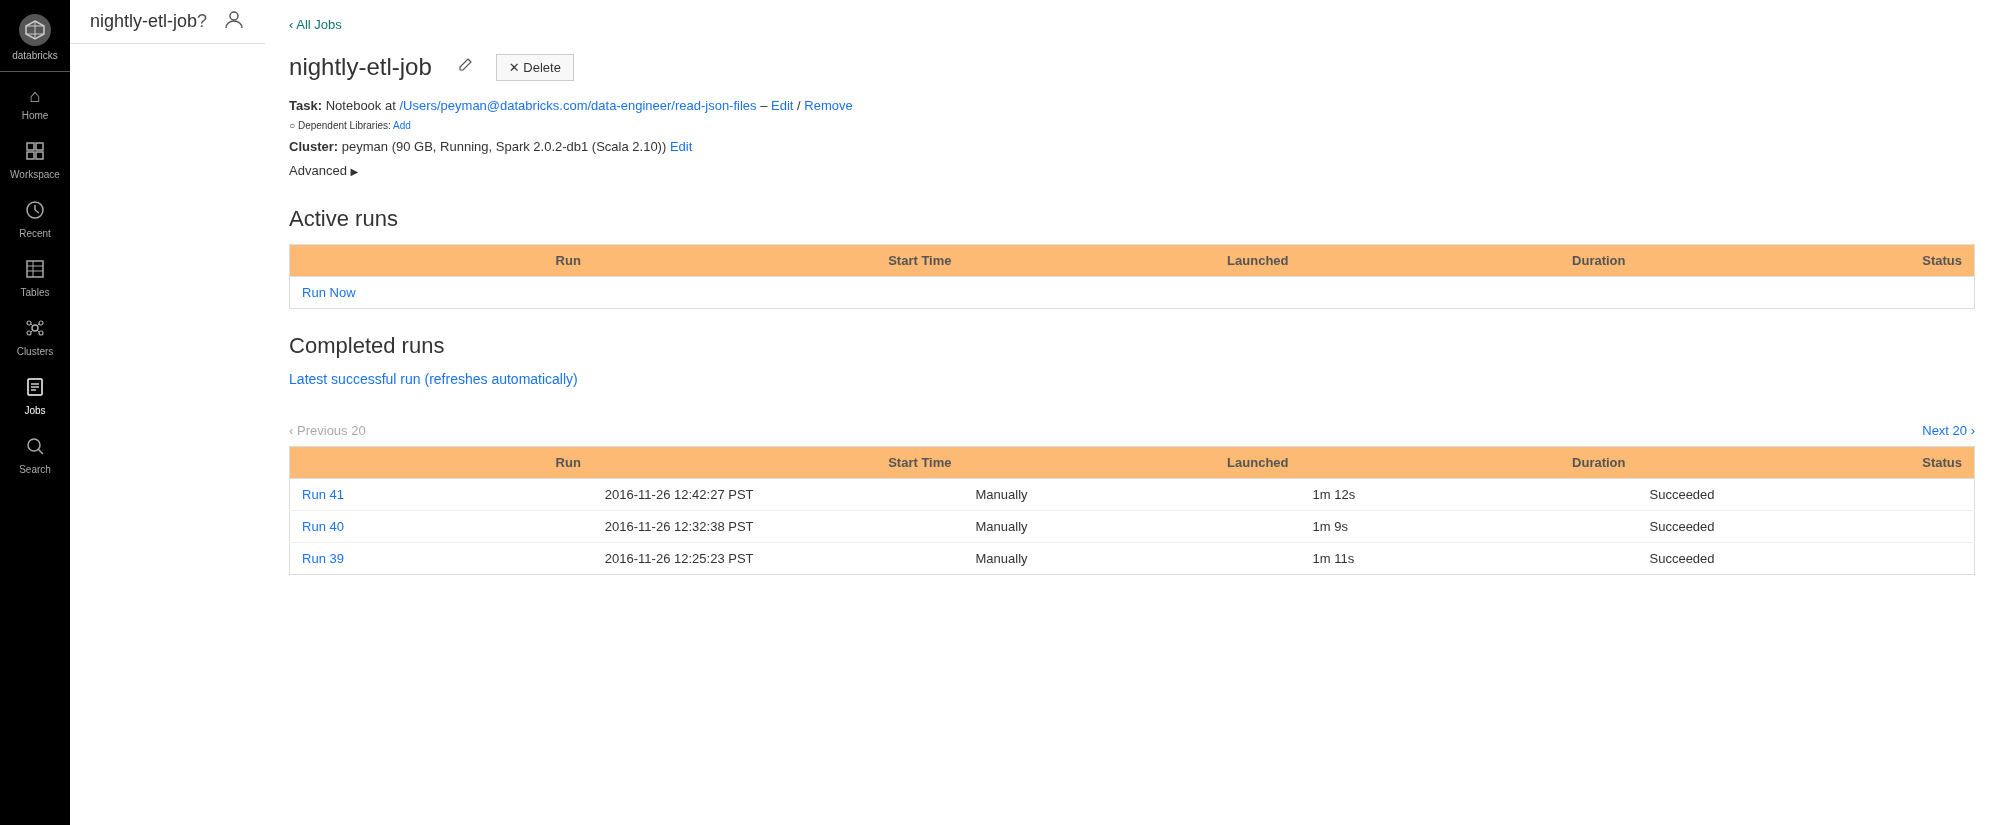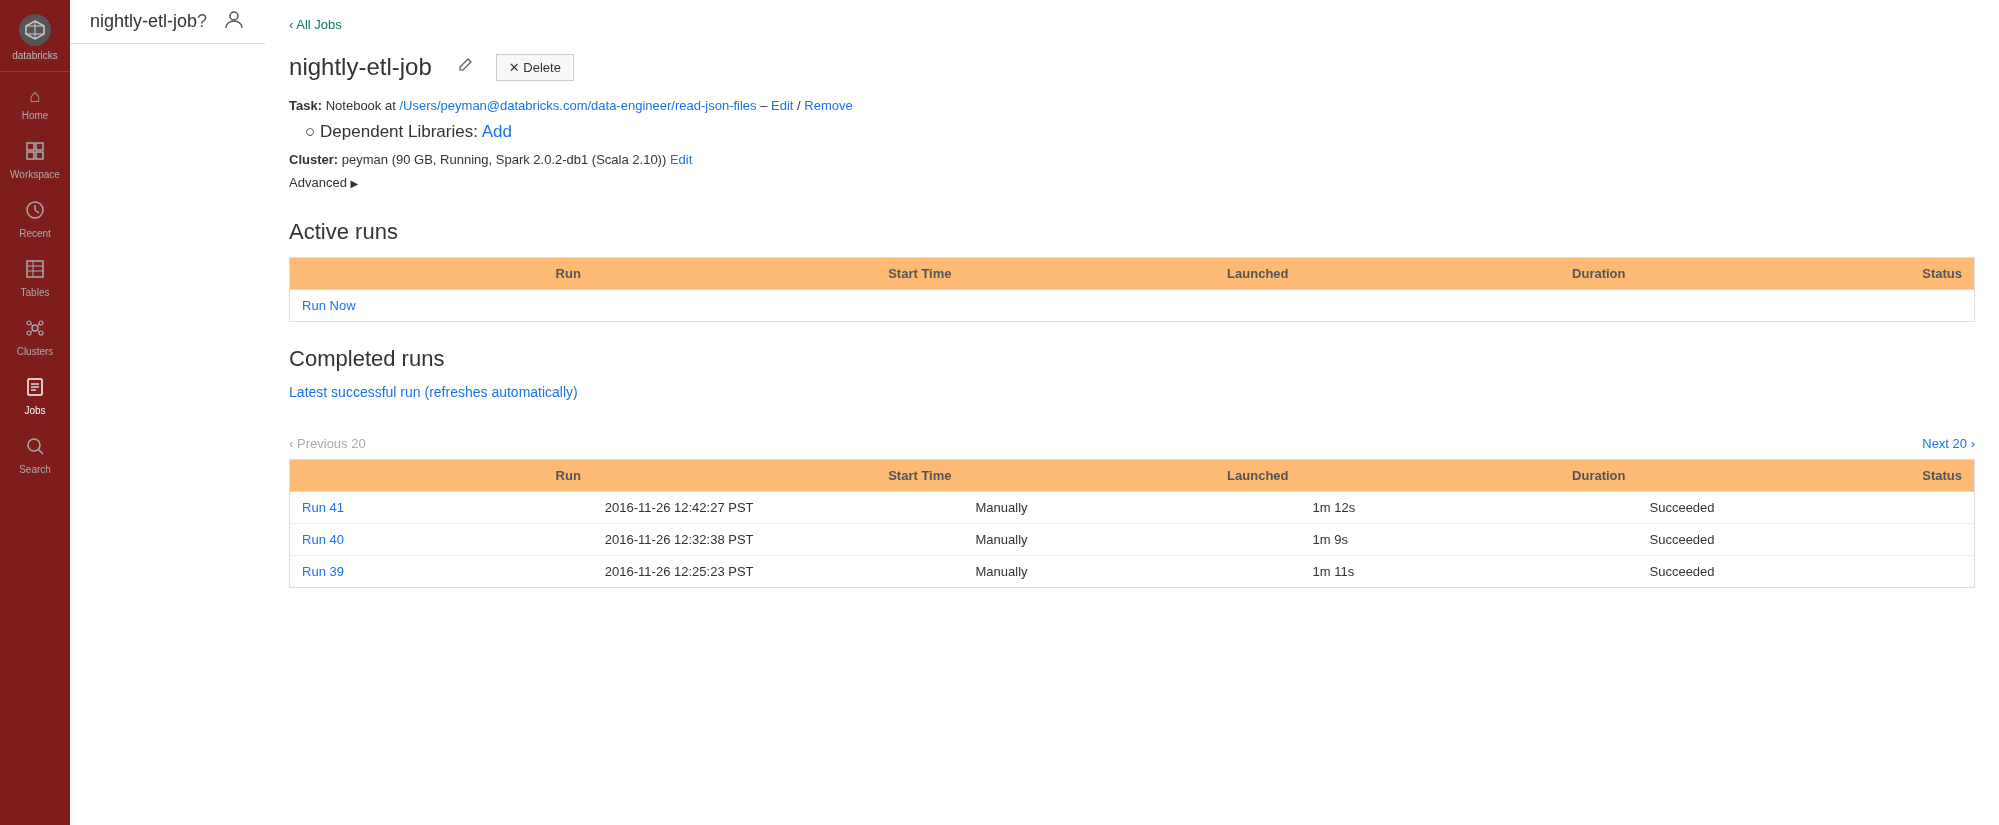--- a/index.html
+++ b/index.html
@@ -1,21 +1,21 @@
 <!DOCTYPE html>
 <html><head>
   <meta charset="utf-8">
   <style>
     * { box-sizing: border-box; margin: 0; padding: 0; }
     body { font-family: -apple-system, BlinkMacSystemFont, 'Segoe UI', Helvetica, Arial, sans-serif; font-size: 14px; color: #333; display: flex; height: 100vh; overflow: hidden; }
 
     
     #sidebar {
       width: 70px;
-      background: #7f1d1d;
+      background: #000000;
       display: flex;
       flex-direction: column;
       align-items: center;
       padding-top: 0;
       flex-shrink: 0;
       height: 100%;
     }
     .sidebar-brand {
       width: 100%;
       display: flex;
@@ -198,22 +198,22 @@
     }
 
     .advanced-row {
       font-size: 13px;
       color: #333;
       cursor: pointer;
     }
     .advanced-row .arrow { font-size: 10px; }
 
     .dep-libraries {
-      font-size: 17px;
-      margin-left: 16px;
+      font-size: 10px;
+      margin-left: 0;
     }
   </style>
 </head>
 <body>
 
 <div id="sidebar">
   <div class="sidebar-brand">
     <div class="sidebar-brand-icon">
       <svg width="22" height="22" viewBox="0 0 22 22" fill="none">
         <polygon points="11,2 20,7 20,15 11,20 2,15 2,7" stroke="#ccc" stroke-width="1.5" fill="none"></polygon>

